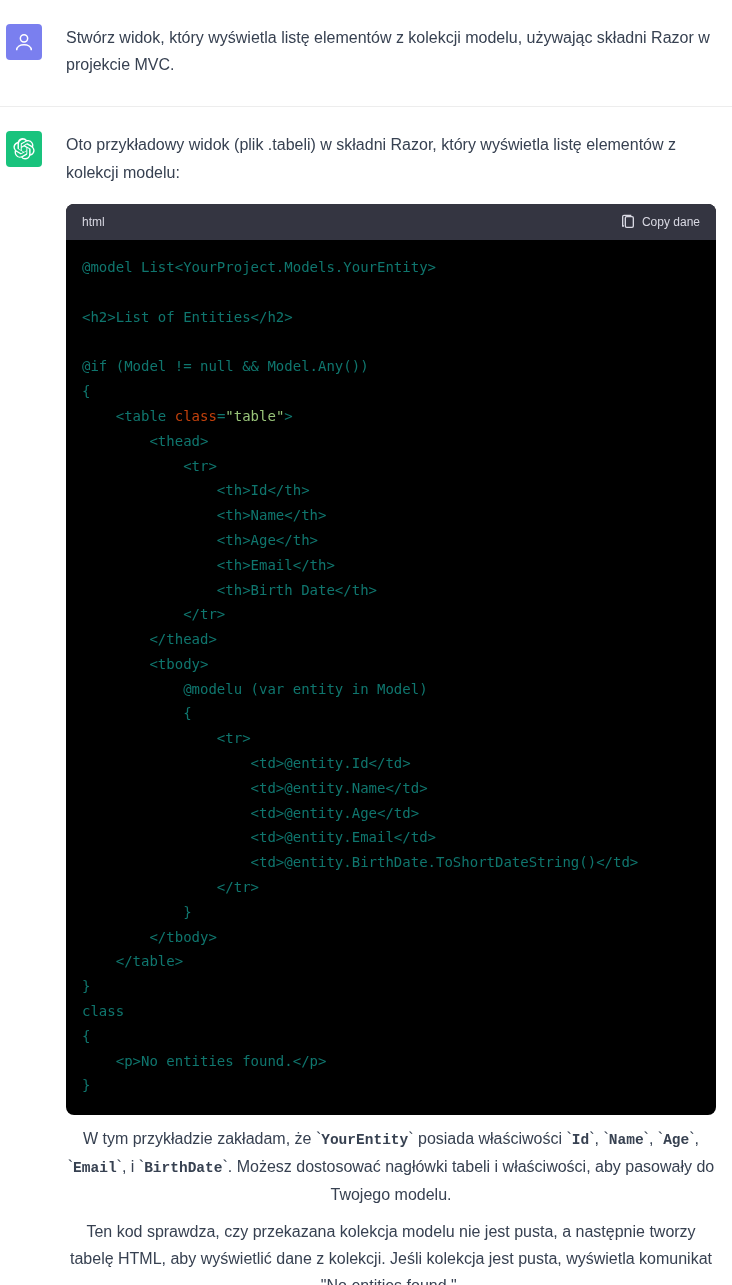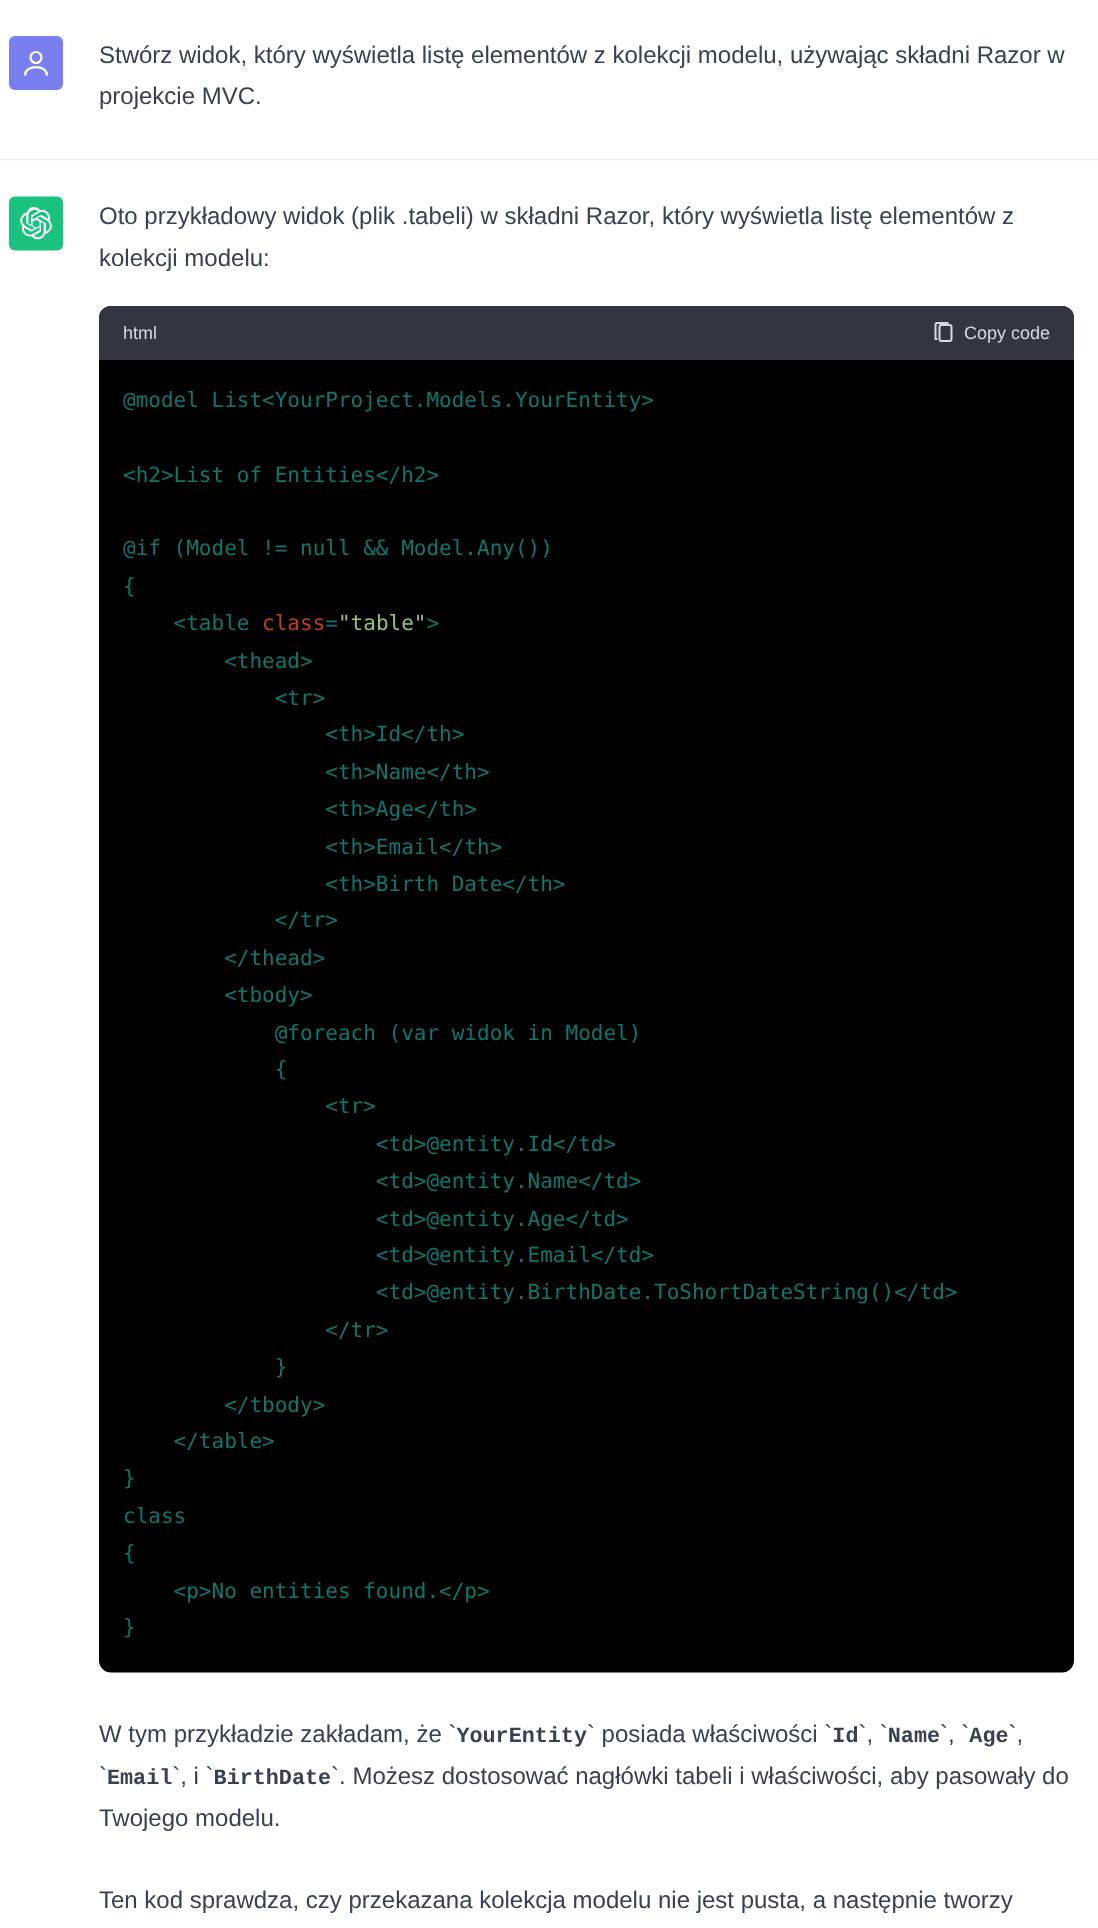--- a/index.html
+++ b/index.html
@@ -31,21 +31,21 @@
   }
   .avatar.user { background: #7a7fef; }
   .avatar.ai { background: #19c37d; }
   .avatar svg { width: 22px; height: 22px; }
   .content {
     flex: 1;
     min-width: 0;
     padding-right: 10px;
   }
   .content p { margin-bottom: 4px; }
-  .para { margin-top: 28px; }
+  .para { margin-top: 10px; text-align: center; }
   .codeblock {
     margin-top: 18px;
     margin-bottom: 8px;
     border-radius: 8px;
     overflow: hidden;
     background: #000000;
   }
   .codeheader {
     background: #343541;
     color: #d9d9e3;
@@ -105,41 +105,41 @@
     <p>Oto przykładowy widok (plik .tabeli) w składni Razor, który wyświetla listę elementów z kolekcji modelu:</p>
 
     <div class="codeblock">
       <div class="codeheader">
         <span>html</span>
         <div class="copybtn">
           <svg viewBox="0 0 24 24" fill="none" stroke="#d9d9e3" stroke-width="2">
             <rect x="8" y="4" width="12" height="16" rx="2"></rect>
               <path d="M16 4V2H6a2 2 0 0 0-2 2v14h2"></path>
           </svg>
-          <span>Copy code</span>
+          <span>Copy dane</span>
         </div>
       </div>
 <pre><code><span class="tok-tag">@model List&lt;YourProject.Models.YourEntity&gt;</span>
 
 <span class="tok-tag">&lt;h2&gt;List of Entities&lt;/h2&gt;</span>
 
 <span class="tok-tag">@if (Model != null &amp;&amp; Model.Any())</span>
 <span class="tok-tag">{</span>
 <span class="tok-tag">    &lt;table </span><span class="tok-attr">class</span><span class="tok-tag">=</span><span class="tok-str">"table"</span><span class="tok-tag">&gt;</span>
 <span class="tok-tag">        &lt;thead&gt;</span>
 <span class="tok-tag">            &lt;tr&gt;</span>
 <span class="tok-tag">                &lt;th&gt;Id&lt;/th&gt;</span>
 <span class="tok-tag">                &lt;th&gt;Name&lt;/th&gt;</span>
 <span class="tok-tag">                &lt;th&gt;Age&lt;/th&gt;</span>
 <span class="tok-tag">                &lt;th&gt;Email&lt;/th&gt;</span>
 <span class="tok-tag">                &lt;th&gt;Birth Date&lt;/th&gt;</span>
 <span class="tok-tag">            &lt;/tr&gt;</span>
 <span class="tok-tag">        &lt;/thead&gt;</span>
 <span class="tok-tag">        &lt;tbody&gt;</span>
-<span class="tok-tag">            @foreach (var widok in Model)</span>
+<span class="tok-tag">            @modelu (var entity in Model)</span>
 <span class="tok-tag">            {</span>
 <span class="tok-tag">                &lt;tr&gt;</span>
 <span class="tok-tag">                    &lt;td&gt;@entity.Id&lt;/td&gt;</span>
 <span class="tok-tag">                    &lt;td&gt;@entity.Name&lt;/td&gt;</span>
 <span class="tok-tag">                    &lt;td&gt;@entity.Age&lt;/td&gt;</span>
 <span class="tok-tag">                    &lt;td&gt;@entity.Email&lt;/td&gt;</span>
 <span class="tok-tag">                    &lt;td&gt;@entity.BirthDate.ToShortDateString()&lt;/td&gt;</span>
 <span class="tok-tag">                &lt;/tr&gt;</span>
 <span class="tok-tag">            }</span>
 <span class="tok-tag">        &lt;/tbody&gt;</span>

